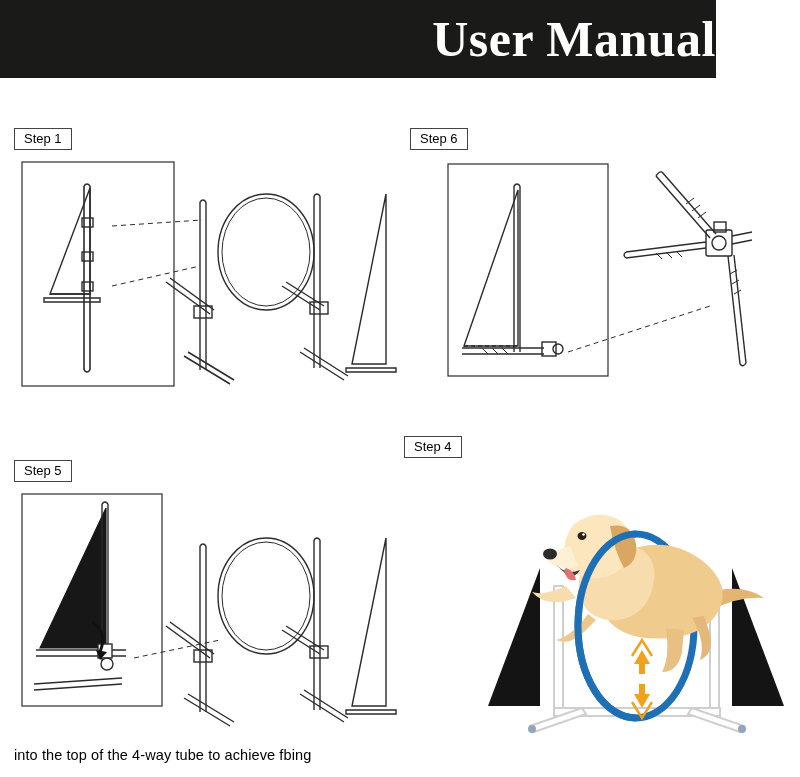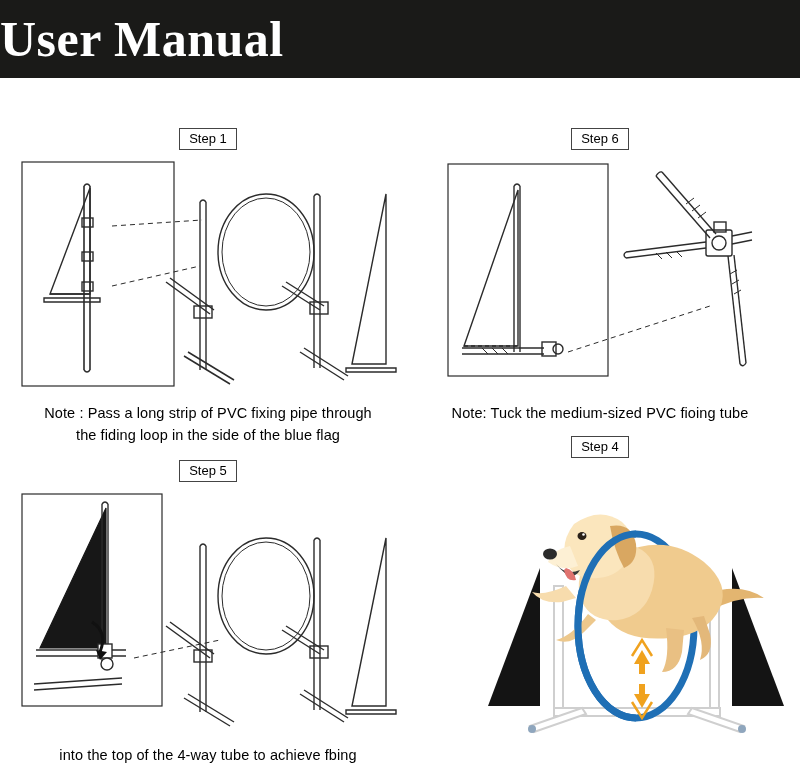--- a/index.html
+++ b/index.html
@@ -10,43 +10,42 @@
   body {
     width: 800px;
     height: 777px;
     font-family: "Liberation Sans", sans-serif;
     color: #000000;
     overflow: hidden;
     position: relative;
   }
   
   .header {
-    width: 800px;
+    width: 716px;
     height: 78px;
     background: #1a1a18;
     display: flex;
     align-items: center;
-    justify-content: flex-start;
+    justify-content: flex-end;
     box-sizing: border-box;
   }
   .header-title {
     color: #ffffff;
     font-family: "Liberation Serif", serif;
     font-weight: bold;
     font-size: 50px;
     letter-spacing: 0.5px;
     line-height: 1;
   }
   
   .sheet {
     width: 800px;
     height: 509px;
     position: relative;
     box-sizing: border-box;
-    text-align: center;
   }
   .cell {
     position: absolute;
     box-sizing: border-box;
   }
   .step-badge {
     border: 1px solid #444;
     background: #ffffff;
     font-size: 13px;
     padding: 3px 9px 4px 9px;
@@ -141,24 +140,20 @@
           <path d="M286 196 L330 224"></path>
           <path d="M290 192 L334 220"></path>
           <rect x="296" y="146" width="18" height="12"></rect>
 
           <path d="M338 208 L372 38 L372 208 Z"></path>
           <path d="M332 212 L382 212 L382 216 L332 216 Z"></path>
         </g>
       </svg>
     </div>
 
-    <div class="note">
-      <div>Note : Pass a long strip of PVC fixing pipe through</div>
-      <div>the fiding loop in the side of the blue flag</div>
-    </div>
   </div>
 
   <div class="cell" style="left:410px; top:50px; width:380px;">
     <div class="step-badge">Step 6</div>
 
     <div class="figure noborder" style="width:380px; height:240px; margin-top:6px;">
       <svg width="380" height="240" viewBox="0 0 380 240">
         <g fill="none" stroke="#2b2b2b" stroke-width="1.4">
 
           <rect x="38" y="8" width="160" height="212" stroke-width="1.2"></rect>
@@ -210,21 +205,20 @@
           <path d="M322 128 L329 124" stroke-width="1"></path>
           <path d="M324 138 L331 134" stroke-width="1"></path>
 
           <path d="M322 80 L342 76"></path>
           <path d="M322 88 L342 84"></path>
         </g>
       </svg>
     </div>
 
     <div class="note">
-      <div>Note: Tuck the medium-sized PVC fioing tube</div>
     </div>
   </div>
 
   <div class="cell" style="left:14px; top:382px; width:388px;">
     <div class="step-badge">Step 5</div>
 
     <div class="figure noborder" style="width:388px; height:250px; margin-top:6px;">
       <svg width="388" height="250" viewBox="0 0 388 250">
 
         <g>

